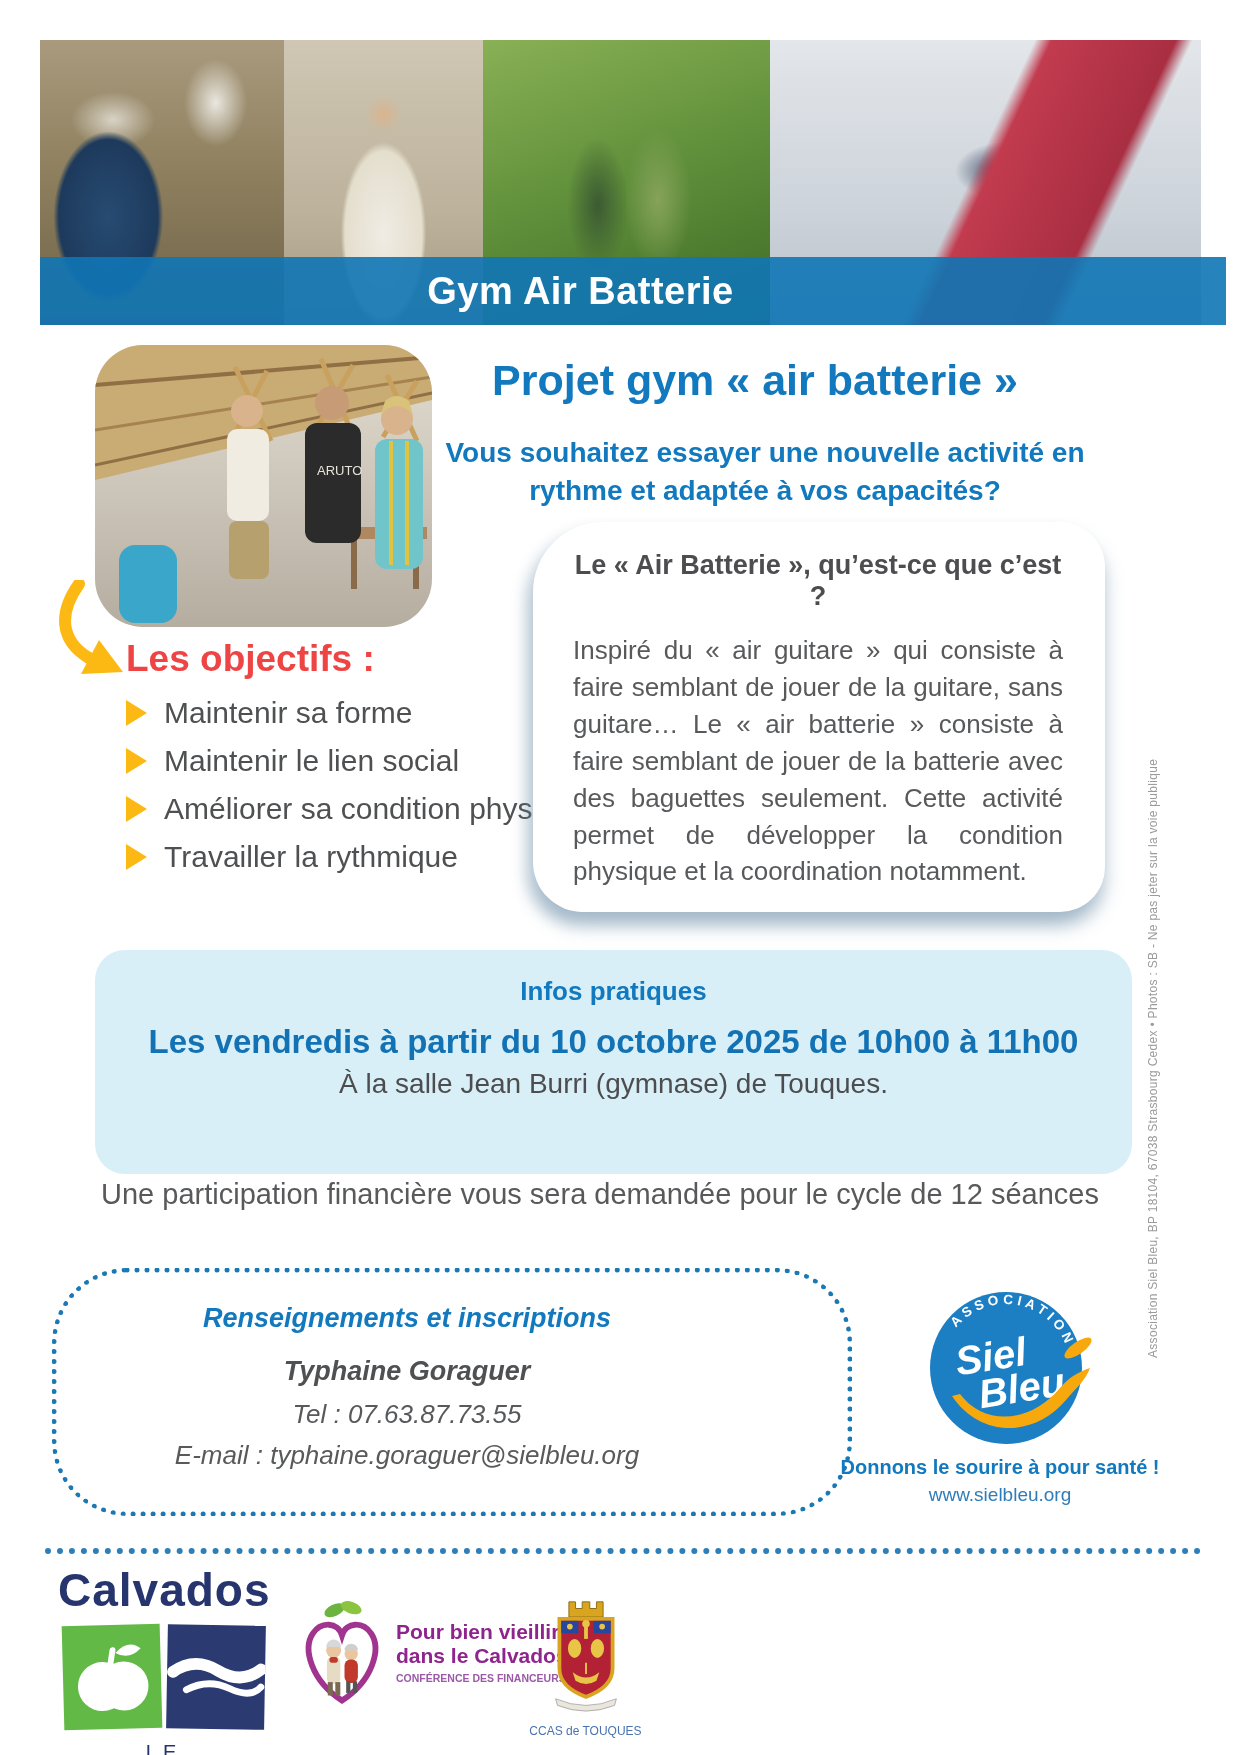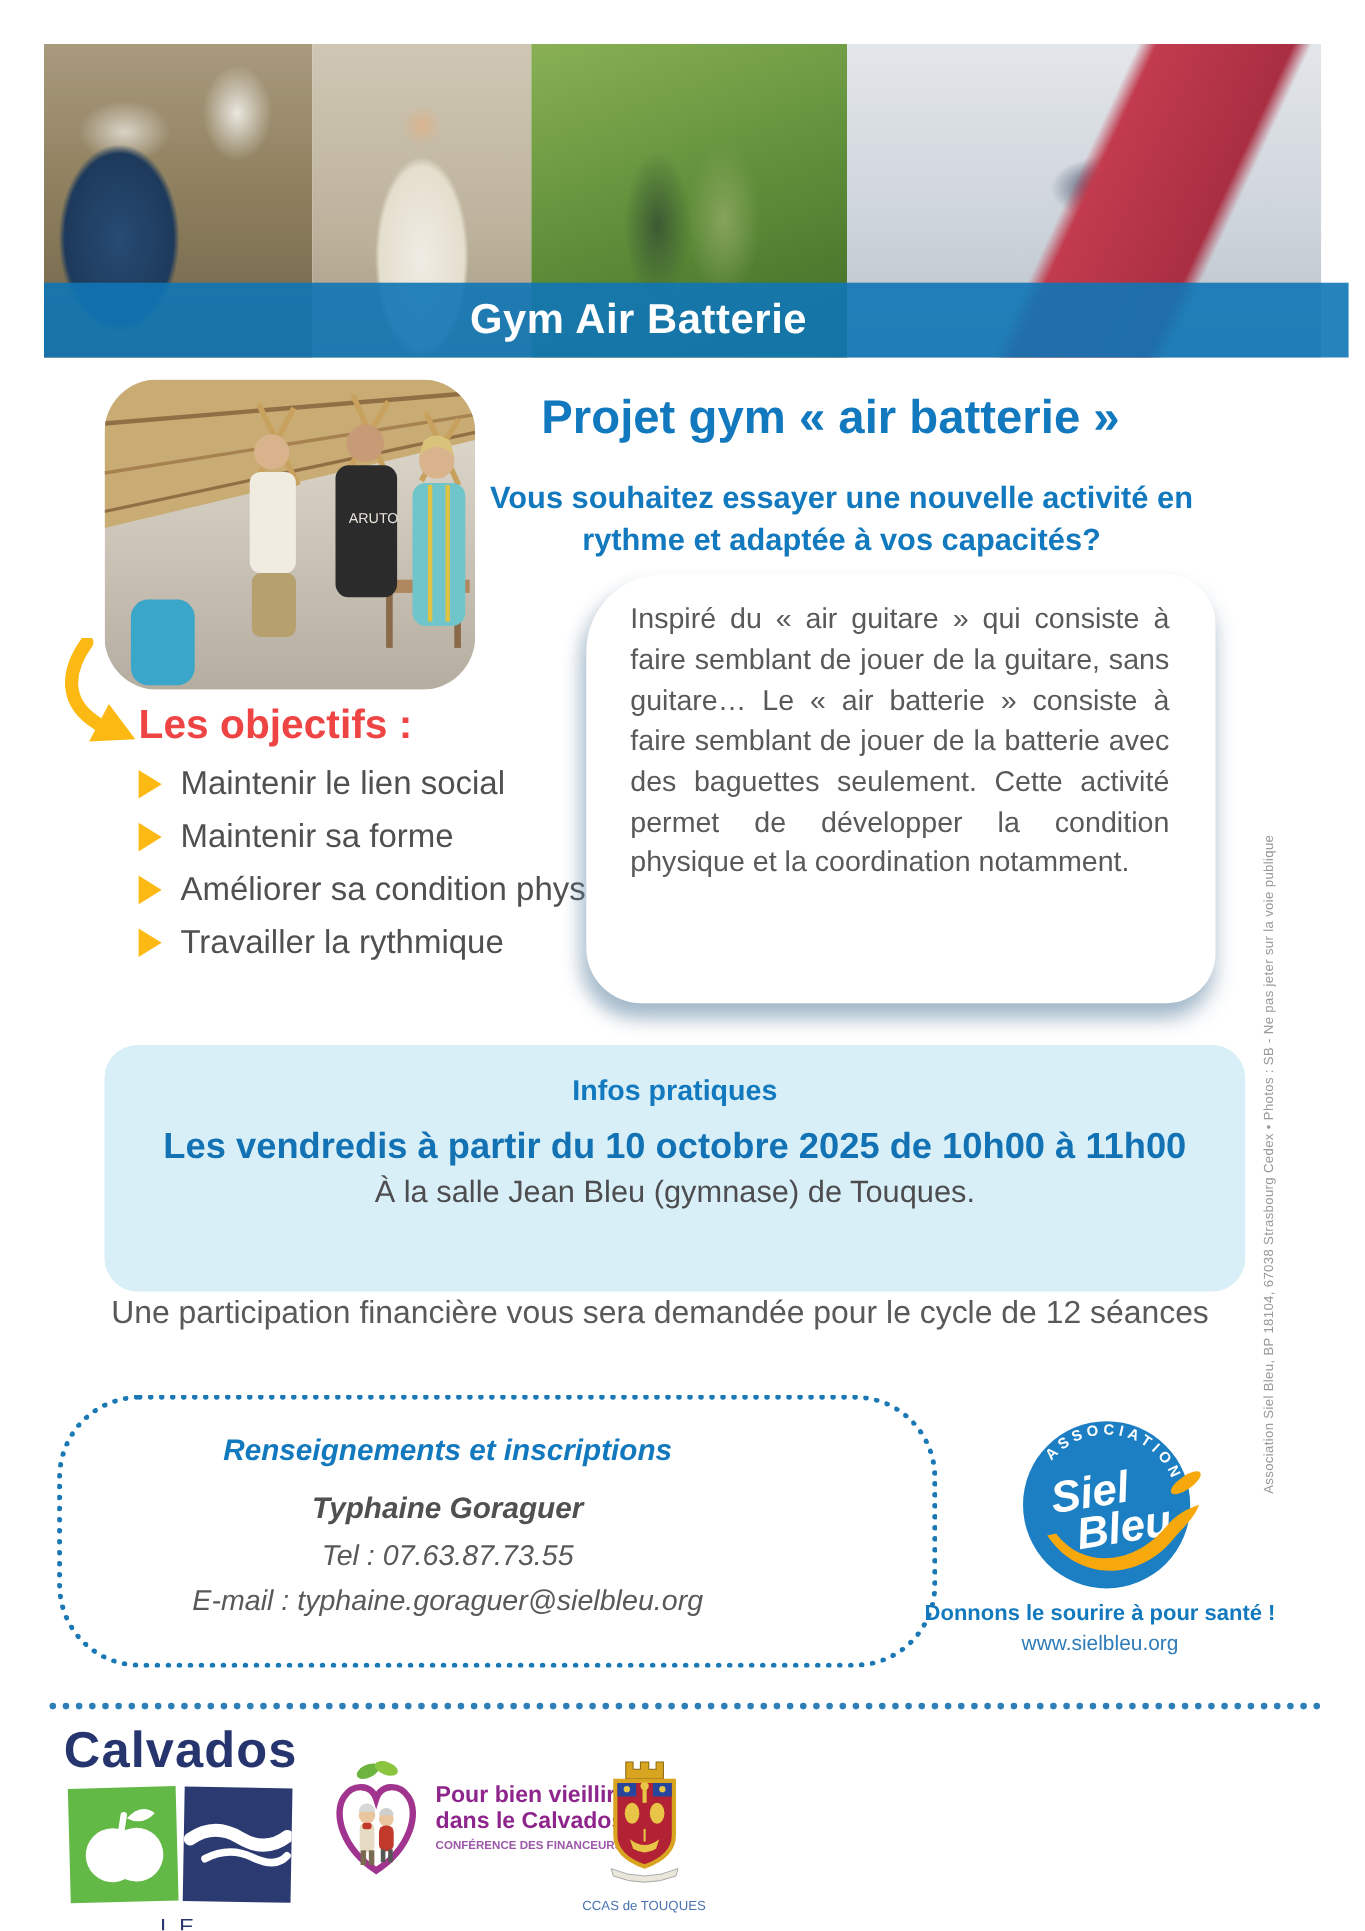--- a/index.html
+++ b/index.html
@@ -150,47 +150,48 @@
 
   <svg class="arrow-svg" width="92" height="102" viewBox="0 0 92 102">
     <path d="M26 4 C 6 32 6 60 36 78" stroke="#FDB913" stroke-width="12" fill="none" stroke-linecap="round"></path>
     <path d="M28 94 L70 92 L46 60 Z" fill="#FDB913"></path>
   </svg>
 
   <div class="objectives">
     <div class="objectives-title">Les objectifs :</div>
     <div class="obj-item">
       <span class="tri"></span>
+      <span>Maintenir sa forme</span>
+    </div>
+    <div class="obj-item">
+      <span class="tri"></span>
       <span>Maintenir le lien social</span>
-    </div>
-    <div class="obj-item">
-      <span class="tri"></span>
-      <span>Maintenir sa forme</span>
     </div>
     <div class="obj-item">
       <span class="tri"></span>
       <span>Améliorer sa condition physique</span>
     </div>
     <div class="obj-item">
       <span class="tri"></span>
       <span>Travailler la rythmique</span>
     </div>
   </div>
 
   <div class="main-title">Projet gym « air batterie »</div>
   <div class="subtitle">Vous souhaitez essayer une nouvelle activité en rythme et adaptée à vos capacités?</div>
 
   <div class="card">
+    <div class="card-heading">Le « Air Batterie », qu’est-ce que c’est ?</div>
     <p class="card-body">Inspiré du « air guitare » qui consiste à faire semblant de jouer de la guitare, sans guitare… Le « air batterie » consiste à faire semblant de jouer de la batterie avec des baguettes seulement. Cette activité permet de développer la condition physique et la coordination notamment.</p>
   </div>
 
   <div class="infos">
     <div class="infos-heading">Infos pratiques</div>
     <div class="infos-schedule">Les vendredis à partir du 10 octobre 2025 de 10h00 à 11h00</div>
-    <div class="infos-location">À la salle Jean Bleu (gymnase) de Touques.</div>
+    <div class="infos-location">À la salle Jean Burri (gymnase) de Touques.</div>
   </div>
 
   <div class="participation">Une participation financière vous sera demandée pour le cycle de 12 séances</div>
 
   <div class="contact-box">
     <div class="contact-inner">
       <div class="contact-heading">Renseignements et inscriptions</div>
       <div class="contact-name">Typhaine Goraguer</div>
       <div class="contact-line">Tel : 07.63.87.73.55</div>
       <div class="contact-line">E-mail : typhaine.goraguer@sielbleu.org</div>

